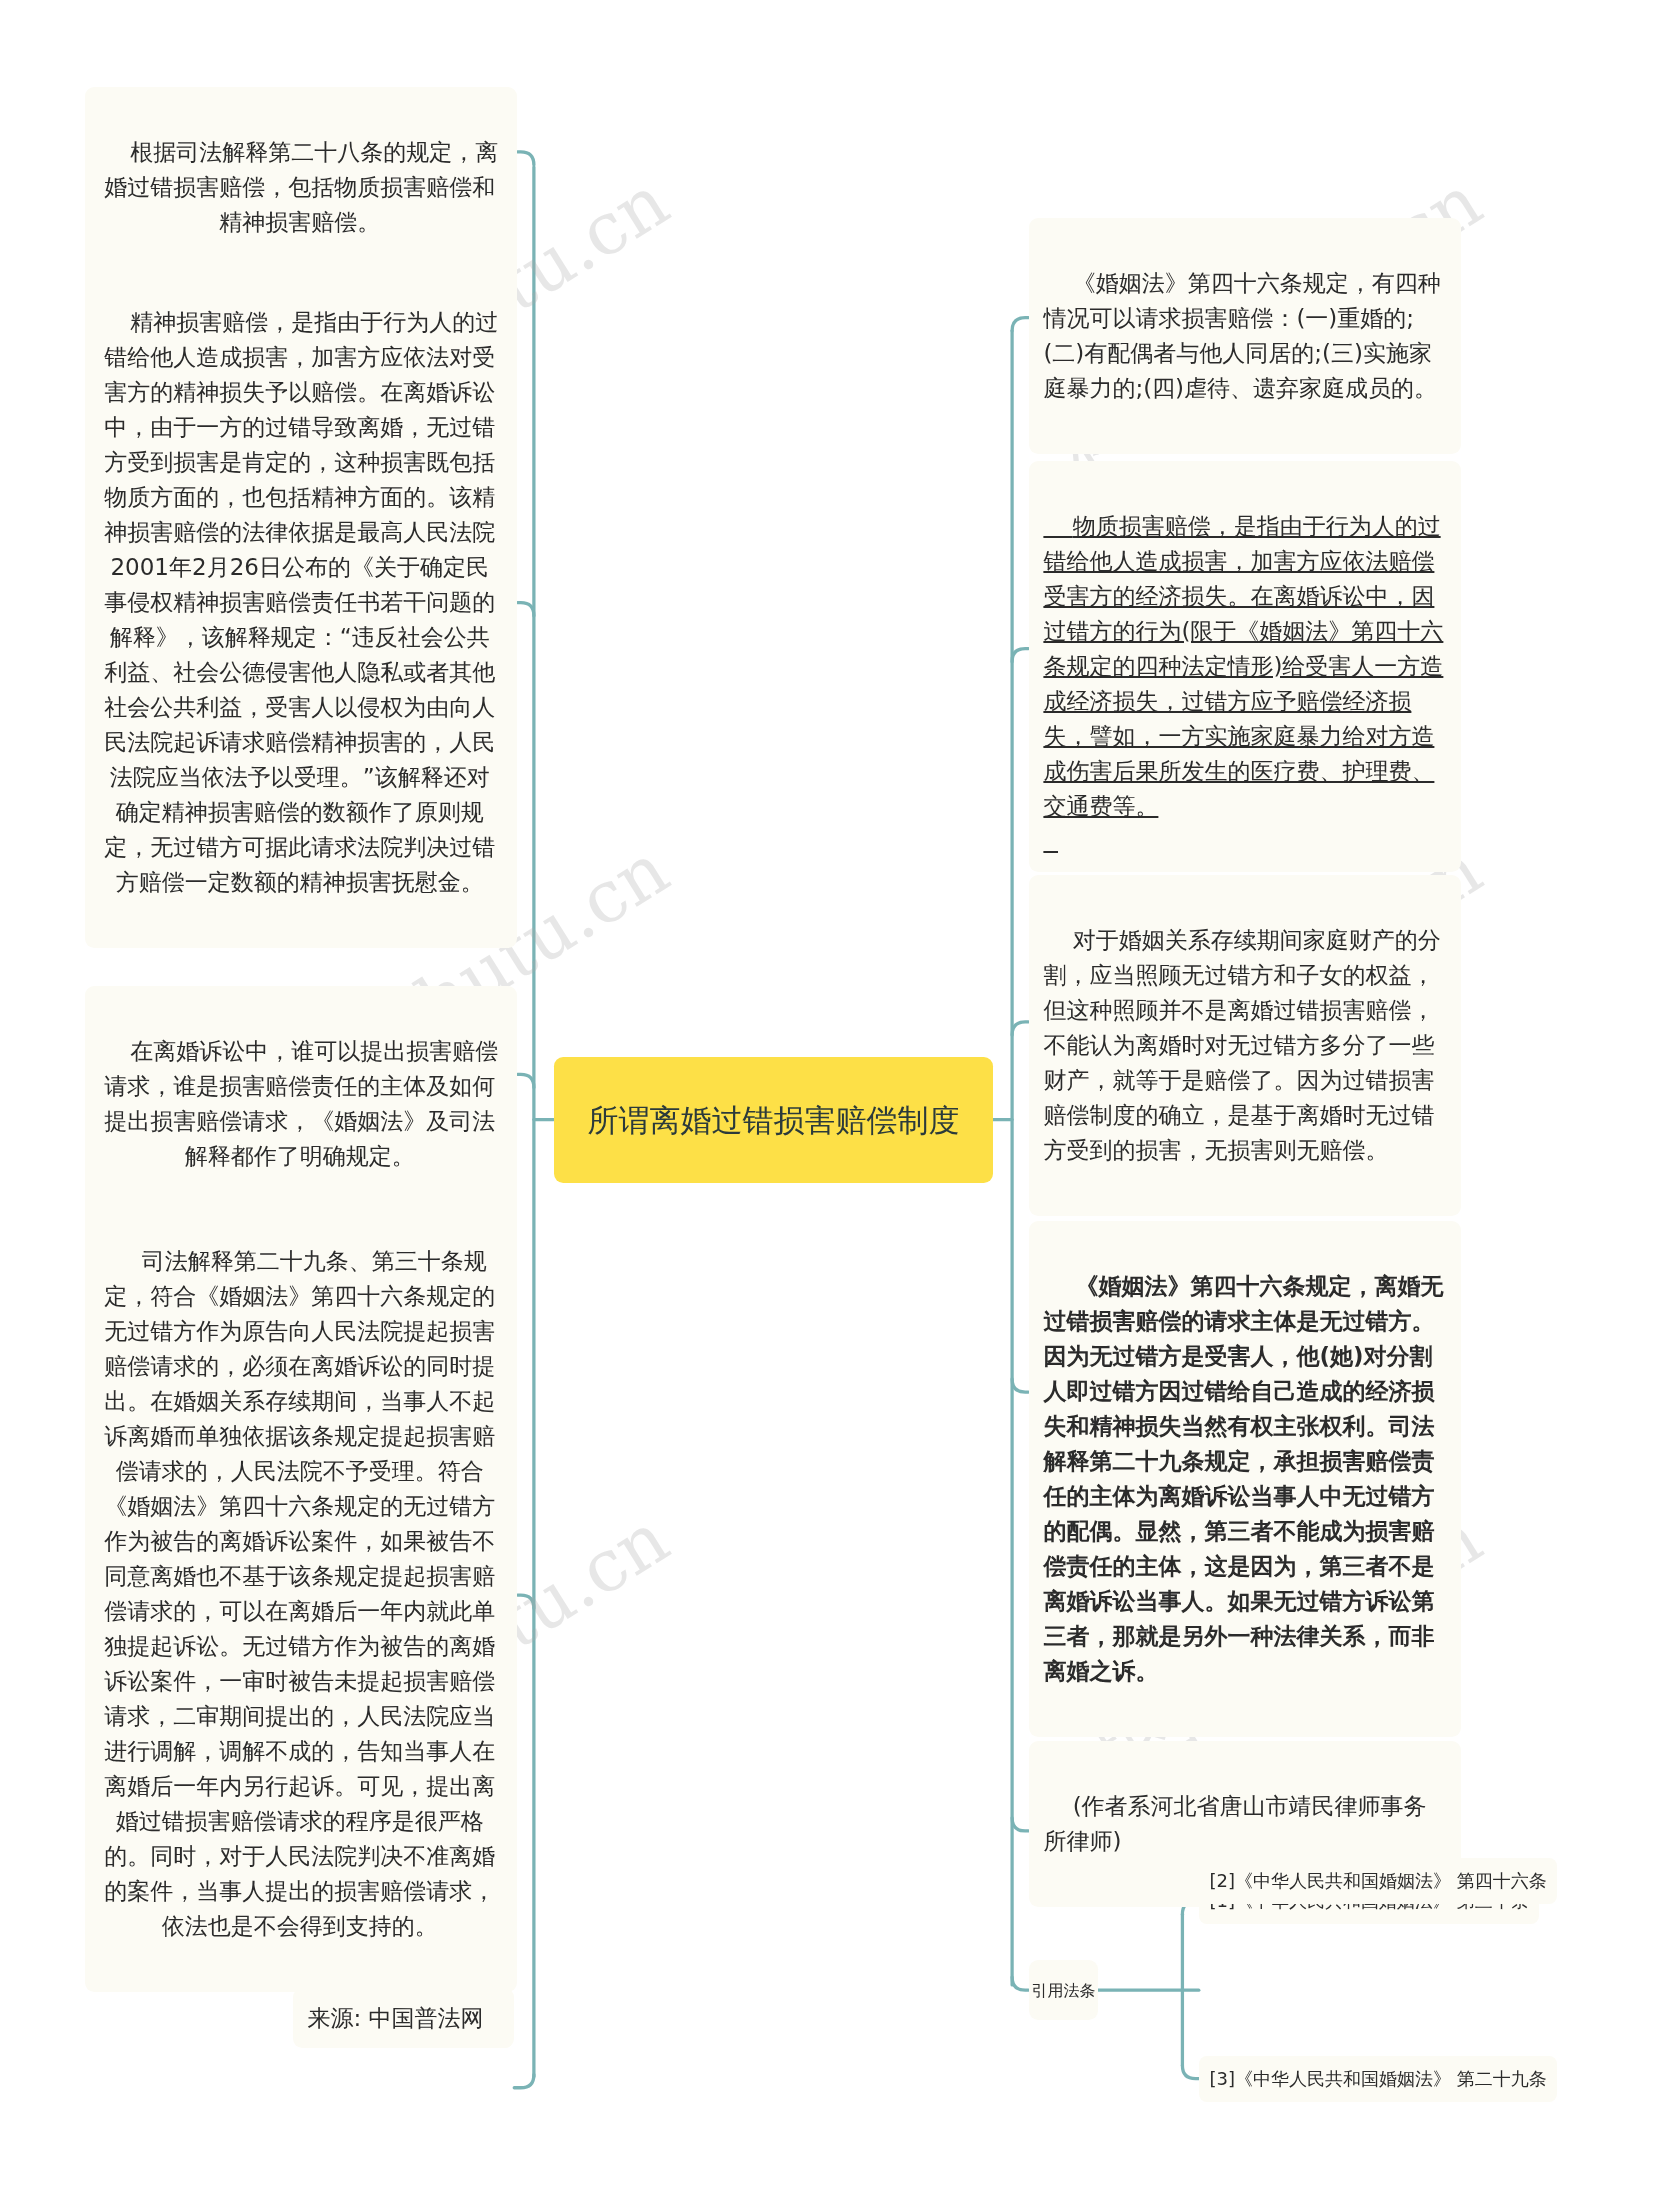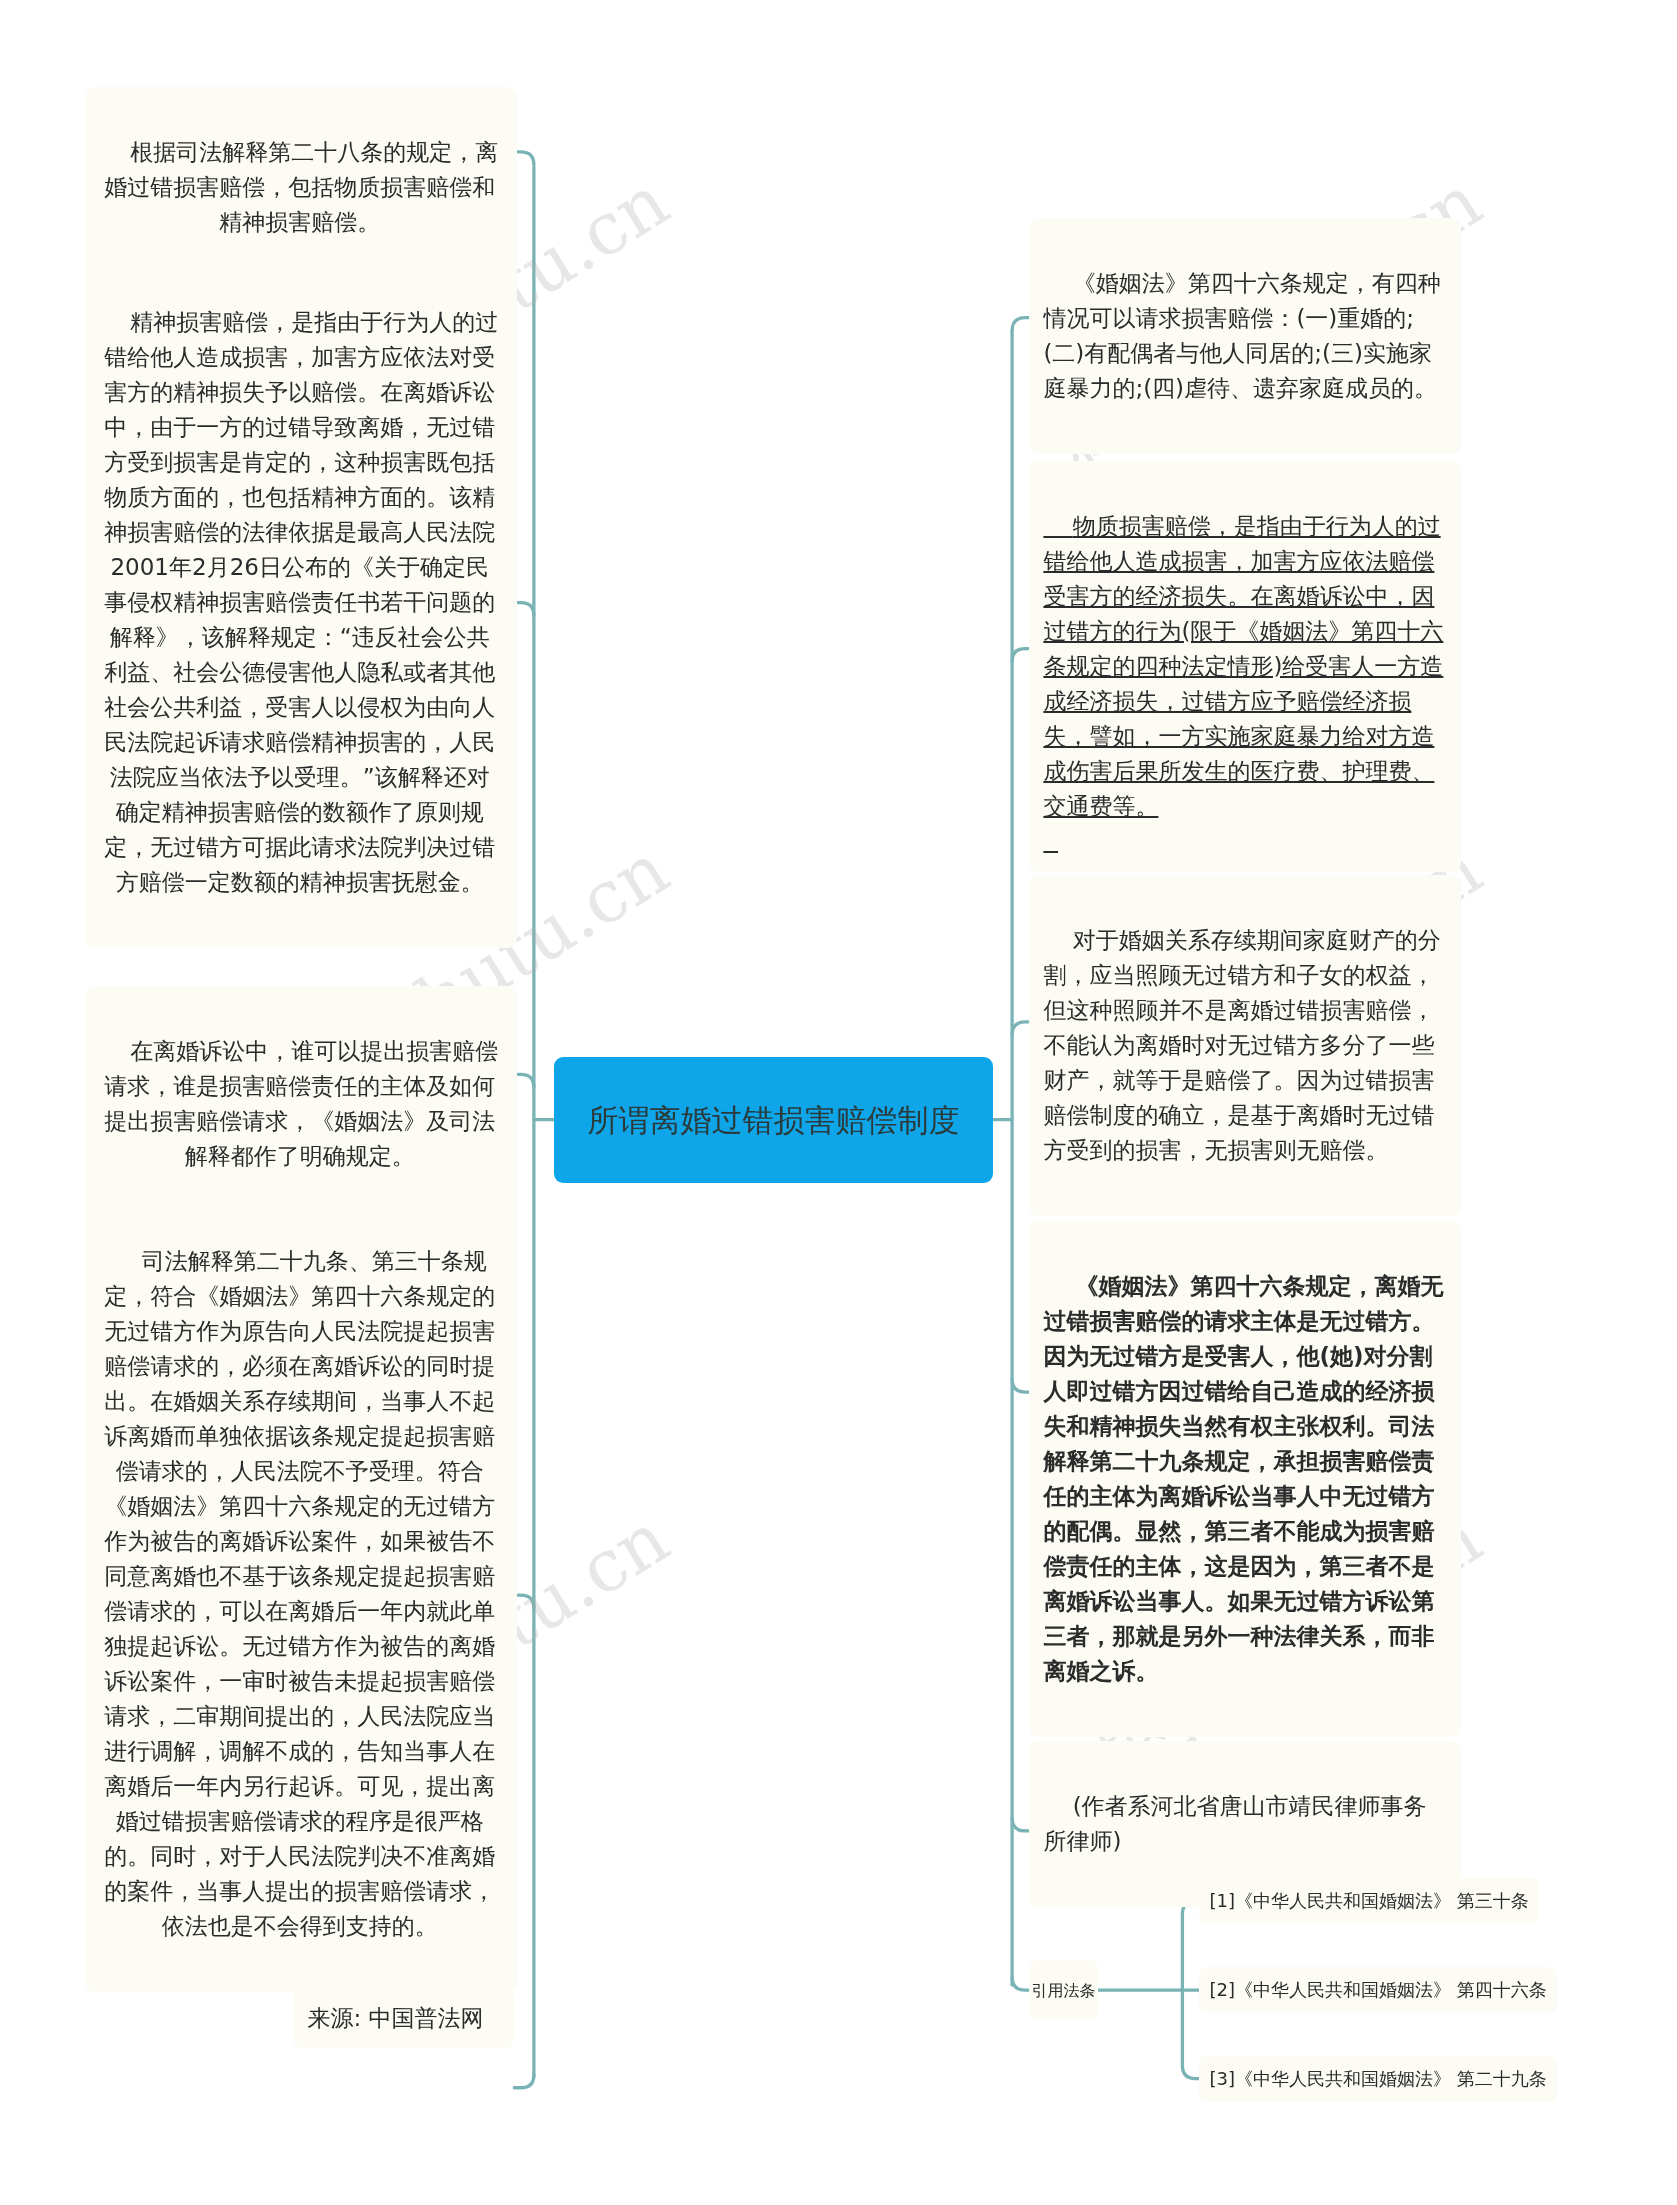--- a/index.html
+++ b/index.html
@@ -5,21 +5,21 @@
   html, body { margin: 0; padding: 0; background: #ffffff; }
   body { width: 1677px; height: 2205px; position: relative; overflow: hidden;
          font-family: "DejaVu Sans", "Liberation Sans", sans-serif; color: #2b2b2b; }
   .canvas { position: absolute; left: 0; top: 0; width: 1677px; height: 2205px; }
   svg.links { position: absolute; left: 0; top: 0; width: 1677px; height: 2205px; pointer-events: none; }
   .node { position: absolute; background: #fcfbf4; border-radius: 9.2px; box-sizing: border-box;
           font-size: 23px; line-height: 35px; color: #2b2b2b; white-space: pre-wrap; word-break: break-all; }
   .left-node { left: 85px; width: 432px; padding: 13px 17px 13px 14.4px; text-align: center; }
   .right-node { left: 1029px; width: 432px; padding: 13px 17px 13px 14.4px; }
   .root { position: absolute; left: 554px; top: 1057px; width: 439px; height: 126px;
-          background: #0ea5e9; border-radius: 9.2px; display: flex; align-items: center; justify-content: center;
+          background: #fde047; border-radius: 9.2px; display: flex; align-items: center; justify-content: center;
           text-align: center; font-size: 31px; line-height: 46px; color: #2b3a3b; padding: 0 26px; box-sizing: border-box; }
   .source-node { left: 293px; width: 221px; height: 60px; top: 1988px; padding: 0 14.4px; display: flex; align-items: center; }
   .cite-parent { left: 1029px; top: 1960px; width: 69px; height: 60px; padding: 0; display: flex; align-items: center; justify-content: center; font-size: 16px; }
   .cite { position: absolute; left: 1199px; height: 46px; padding: 0 10.5px; background: #fcfbf4; border-radius: 7.9px;
           display: flex; align-items: center; font-size: 18px; white-space: nowrap; color: #2b2b2b; box-sizing: border-box; }
   .watermark { position: absolute; font-family: "DejaVu Serif", serif; font-size: 72px; color: rgba(170,170,170,0.28);
                transform: rotate(-32deg); white-space: nowrap; pointer-events: none; }
 </style>
 </head>
 <body>
@@ -99,21 +99,21 @@
   <div class="node right-node" style="top:1741px;">
     <span>(作者系河北省唐山市靖民律师事务所律师)</span>
   </div>
 
   <div class="node cite-parent">
     <span>引用法条</span>
   </div>
   <div class="cite" style="top:1878px;">
     <span>[1]《中华人民共和国婚姻法》 第三十条</span>
   </div>
-  <div class="cite" style="top:1967px;">
+  <div class="cite" style="top:1858px;">
     <span>[2]《中华人民共和国婚姻法》 第四十六条</span>
   </div>
   <div class="cite" style="top:2056px;">
     <span>[3]《中华人民共和国婚姻法》 第二十九条</span>
   </div>
 
 </div>
 
 
 </body></html>

